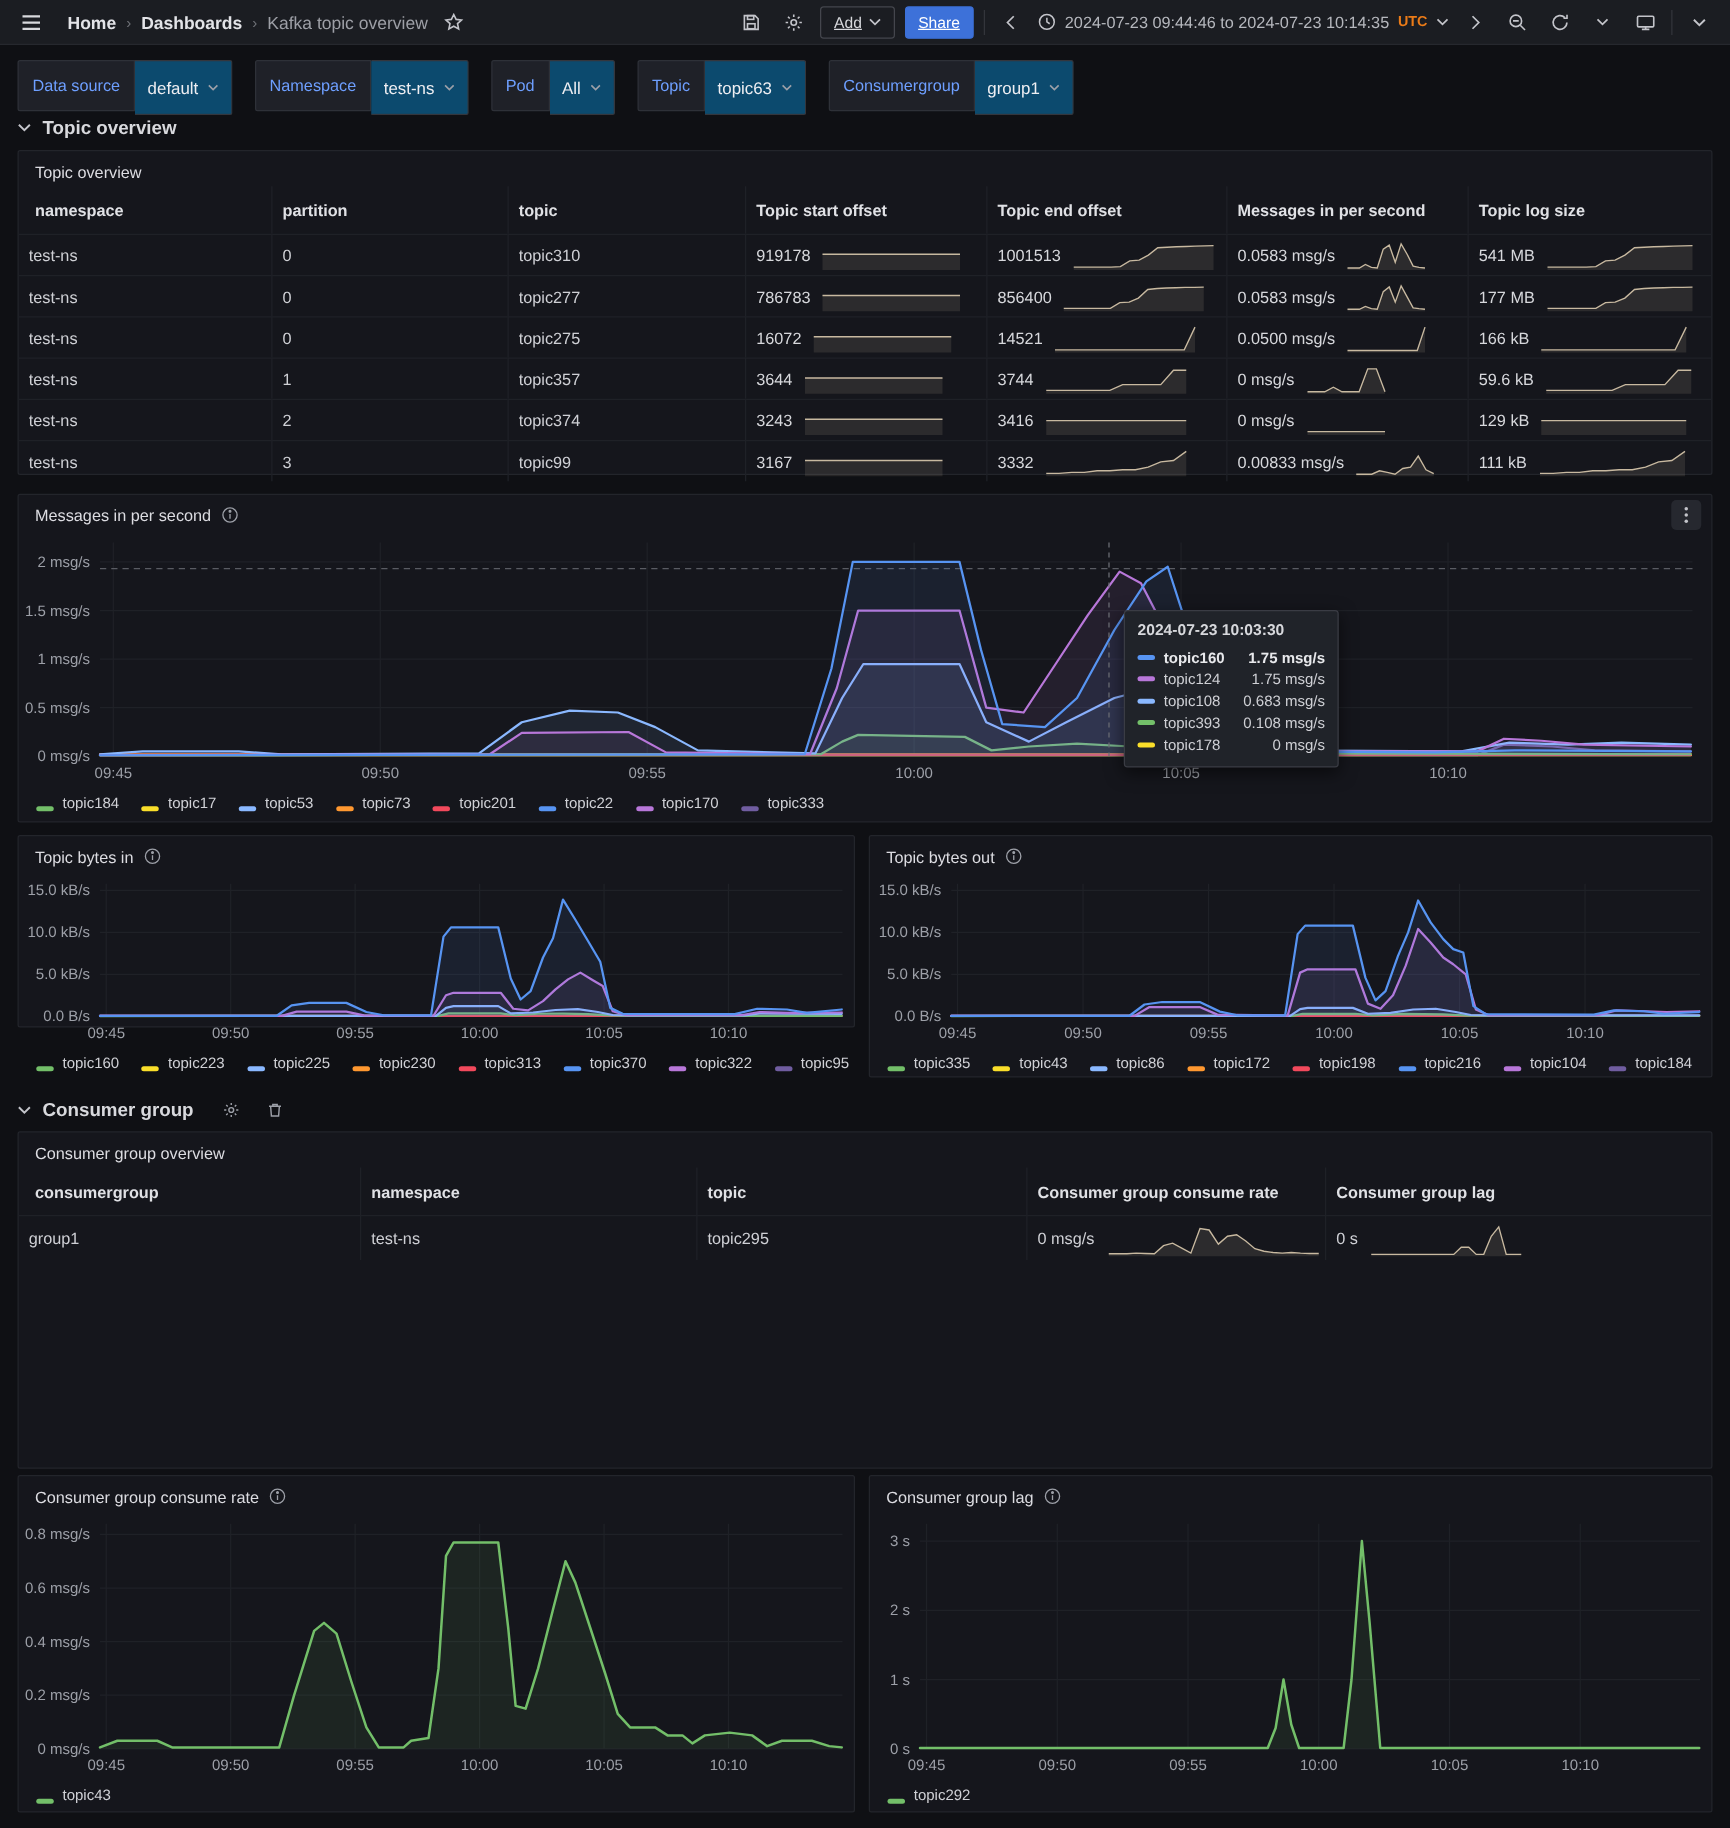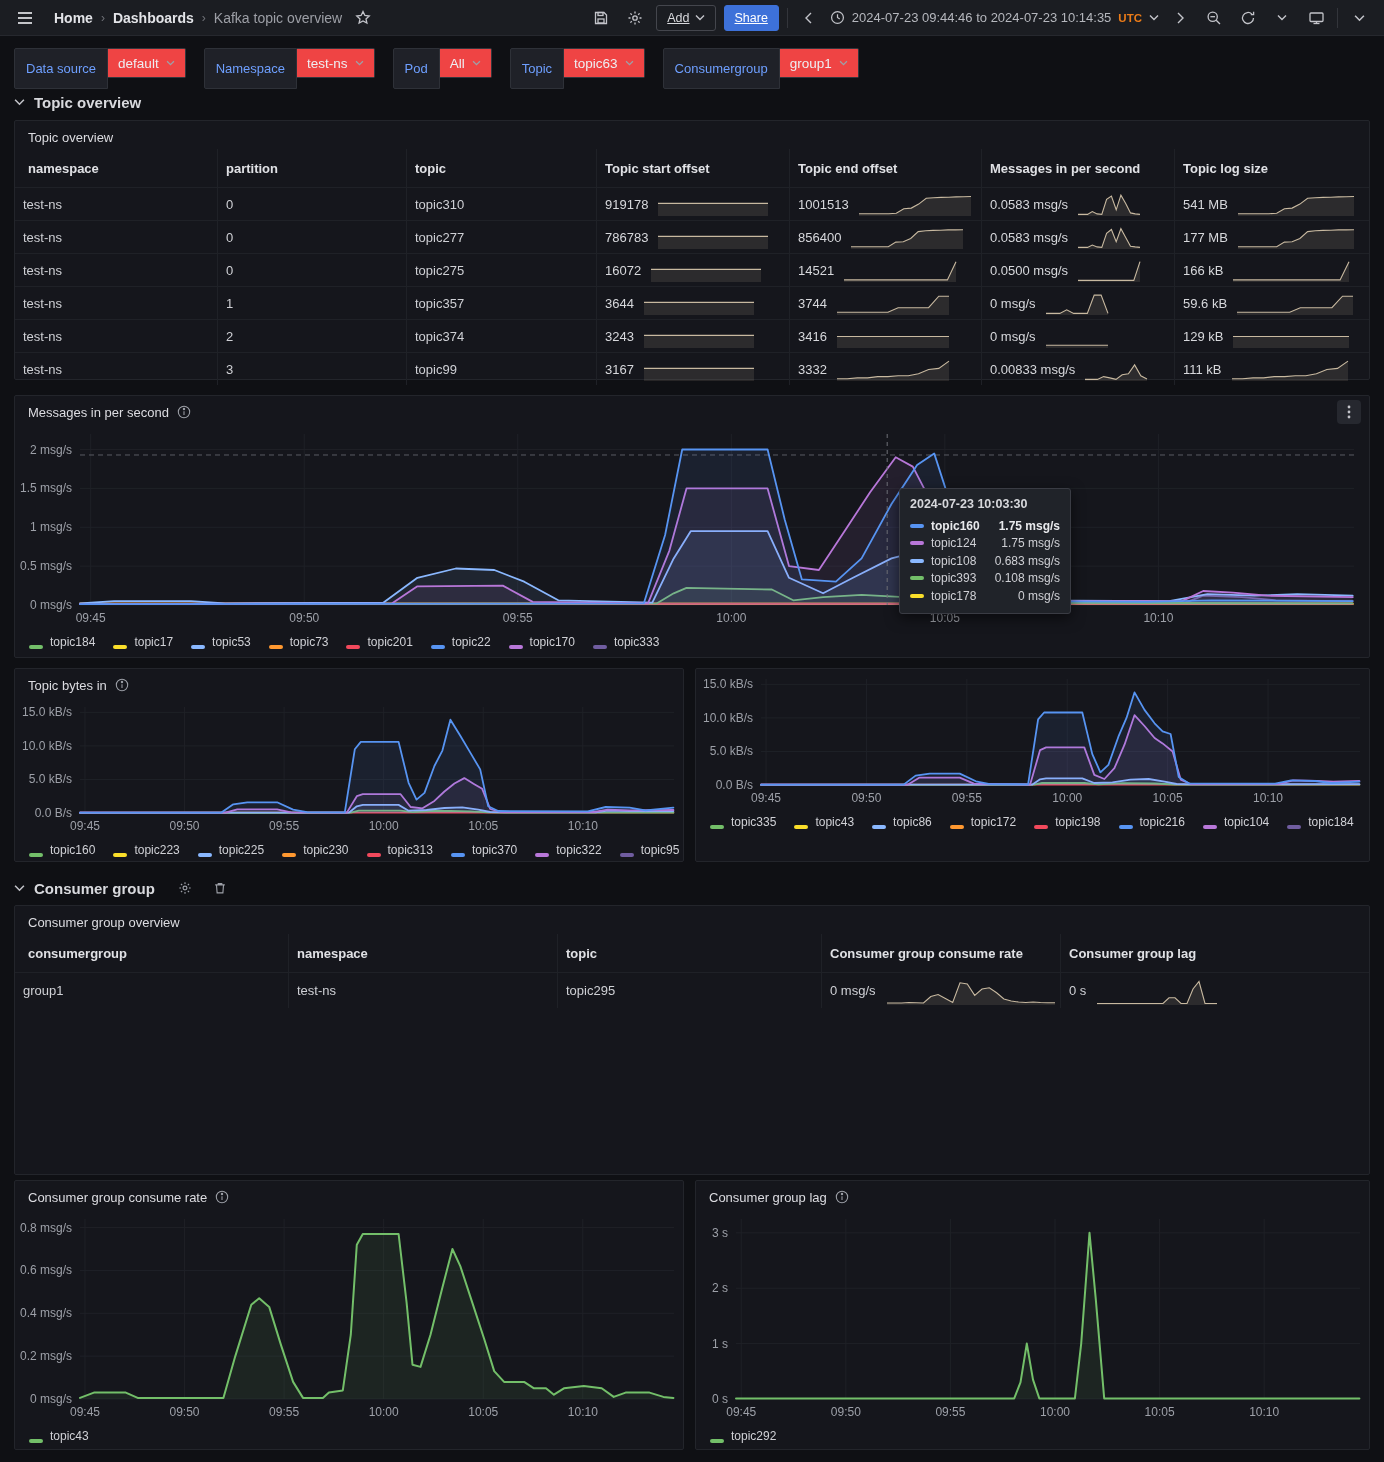--- a/index.html
+++ b/index.html
@@ -26,21 +26,21 @@
   .btn-dark{background:#1b1d22;border:1px solid #44464d;color:#d8d9dd;}
   .btn-blue{background:#3d71d9;border:1px solid #3d71d9;color:#fff;}
   .timepick{display:flex;align-items:center;gap:7px;color:#b5b7bd;font-weight:500;font-size:13px;cursor:pointer;white-space:nowrap;}
   .tz{color:#eb7b18;font-size:11.5px;font-weight:bold;}
   .vdiv{width:1px;height:20px;background:#33353b;}
   
   .filters{position:absolute;left:14px;top:48px;display:flex;gap:18px;}
   .fgroup{display:flex;}
   .fpill-label{height:41px;display:flex;align-items:center;padding:12px 11px;background:#1f2128;
     border:1px solid #2e3138;border-radius:2px 0 0 2px;color:#6e9fff;font-weight:500;font-size:13px;cursor:pointer;}
-  .fpill-value{height:30px;display:flex;align-items:center;gap:7px;padding:0 10px;background:#ef4444;
+  .fpill-value{height:44px;display:flex;align-items:center;gap:7px;padding:0 10px;background:#0c4a6e;
     border:1px solid #34363d;border-left:none;border-radius:0 2px 2px 0;color:#eeeef2;font-weight:500;font-size:13.5px;cursor:pointer;}
   
   .section-head{position:absolute;display:flex;align-items:center;gap:9px;height:24px;cursor:pointer;}
   .section-title{font-size:15px;font-weight:bold;color:#d8d9dd;}
   
   .panel{position:absolute;background:#15161c;border:1px solid #23252b;border-radius:2px;}
   .panel-title-row{display:flex;align-items:center;gap:8px;padding:8px 0 4px 13px;height:28px;}
   .panel-title{font-size:13px;font-weight:500;color:#dcdce1;}
   .kebab{position:absolute;top:4px;right:8px;width:24px;height:24px;background:#26282f;border-radius:4px;
     display:flex;align-items:center;justify-content:center;cursor:pointer;}
@@ -528,21 +528,21 @@
         </div>
         <div class="tt-row ">
      <span class="swatch" style="background:#FADE2A"></span>
      <span class="tt-name">topic178</span>
           <span class="tt-val">0 msg/s</span>
         </div>
       </div>
   </div>
 </div>
 
-<div class="panel" style="left:14px;top:668px;width:670px;height:194px;">
+<div class="panel" style="left:14px;top:668px;width:670px;height:154px;">
   <div class="panel-title-row">
     <span class="panel-title">Topic bytes in</span>
     <svg width="14" height="14" viewBox="0 0 16 16" fill="none" stroke="#9da0a8" stroke-width="1.2">
         <circle cx="8" cy="8" r="6.5"></circle>
         <line x1="8" y1="7" x2="8" y2="11.5"></line>
         <circle cx="8" cy="4.6" r="0.8" fill="#9da0a8"></circle>
       </svg>
   </div>
   <div class="chart-host"><svg width="666" height="140">
         <line x1="69.97820985584981" y1="10" x2="69.97820985584981" y2="116" stroke="#1f2127"></line>
@@ -590,20 +590,28 @@
       <span class="legend-item">
        <span class="swatch" style="background:#5794F2"></span>topic370</span>
       <span class="legend-item">
        <span class="swatch" style="background:#B877D9"></span>topic322</span>
       <span class="legend-item">
        <span class="swatch" style="background:#705DA0"></span>topic95</span>
     </div>
 </div>
 
 <div class="panel" style="left:695px;top:668px;width:675px;height:194px;">
+  <div class="panel-title-row">
+    <span class="panel-title">Topic bytes out</span>
+    <svg width="14" height="14" viewBox="0 0 16 16" fill="none" stroke="#9da0a8" stroke-width="1.2">
+        <circle cx="8" cy="8" r="6.5"></circle>
+        <line x1="8" y1="7" x2="8" y2="11.5"></line>
+        <circle cx="8" cy="4.6" r="0.8" fill="#9da0a8"></circle>
+      </svg>
+  </div>
   <div class="chart-host"><svg width="671" height="140">
         <line x1="70.02011397921555" y1="10" x2="70.02011397921555" y2="116" stroke="#1f2127"></line>
         <line x1="170.42239356352667" y1="10" x2="170.42239356352667" y2="116" stroke="#1f2127"></line>
         <line x1="270.82467314783776" y1="10" x2="270.82467314783776" y2="116" stroke="#1f2127"></line>
         <line x1="371.2269527321489" y1="10" x2="371.2269527321489" y2="116" stroke="#1f2127"></line>
         <line x1="471.62923231645993" y1="10" x2="471.62923231645993" y2="116" stroke="#1f2127"></line>
         <line x1="572.0315119007711" y1="10" x2="572.0315119007711" y2="116" stroke="#1f2127"></line>
         <line x1="65" y1="116" x2="664" y2="116" stroke="#1f2127"></line>
     <text x="57" y="120" text-anchor="end">0.0 B/s</text>
         <line x1="65" y1="82.45569620253166" x2="664" y2="82.45569620253166" stroke="#1f2127"></line>

